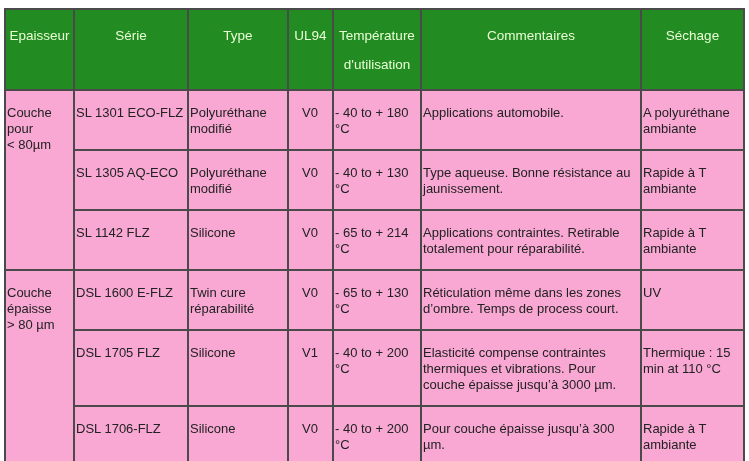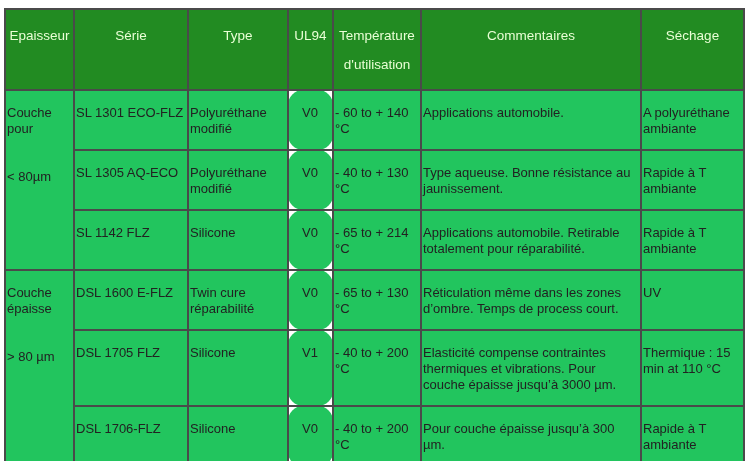--- a/index.html
+++ b/index.html
@@ -2,25 +2,25 @@
 <html><head>
 <meta charset="utf-8">
 <style>
   html, body { margin:0; padding:0; background:#ffffff; }
   body { width:749px; height:461px; position:relative; overflow:hidden;
          font-family:"Liberation Sans", "DejaVu Sans", sans-serif; font-size:13px; color:#222; }
   table { position:absolute; left:4px; top:8px; border-collapse:collapse; table-layout:fixed; width:739px; }
   th, td { border:2px solid #4a4a4a; padding:0; }
   th { background:#228b22; color:#eaffd6; font-weight:normal; font-size:13.5px; vertical-align:top;
        height:68px; padding-top:11px; line-height:29px; }
-  td { vertical-align:top; text-align:left; line-height:16px; padding:14px 1px 0 1px; background:#22c55e; }
-  td.ul { text-align:right; padding-right:14px;border-radius:15px; }
+  td { vertical-align:top; text-align:left; line-height:16px; padding:14px 1px 0 1px; background:#f9a8d4; }
+  td.ul { text-align:right; padding-right:14px; }
   td.ep { padding-top:14px; }
   .ep p { margin:0; }
-  .ep p.sub { margin-top:32px; }
+  .ep p.sub { margin-top:0; }
   tr.r1 td, tr.r2 td, tr.r3 td, tr.r4 td { height:44px; }
   tr.r5 td { height:60px; }
   tr.r6 td { height:45px; }
 </style>
 </head>
 <body>
 
 <table>
   <colgroup>
     <col style="width:69px">
@@ -44,38 +44,38 @@
   </thead>
   <tbody>
     <tr class="r1">
       <td class="ep" rowspan="3">
         <p><span>Couche</span><br><span>pour</span></p>
         <p class="sub">&lt; 80µm</p>
       </td>
       <td>SL 1301 ECO-FLZ</td>
       <td>Polyuréthane modifié</td>
       <td class="ul">V0</td>
-      <td>- 60 to + 140 °C</td>
+      <td>- 40 to + 180 °C</td>
       <td>Applications automobile.</td>
       <td>A polyuréthane ambiante</td>
     </tr>
     <tr class="r2">
       <td>SL 1305 AQ-ECO</td>
       <td>Polyuréthane modifié</td>
       <td class="ul">V0</td>
       <td>- 40 to + 130 °C</td>
       <td>Type aqueuse. Bonne résistance au jaunissement.</td>
       <td>Rapide à T ambiante</td>
     </tr>
     <tr class="r3">
       <td>SL 1142 FLZ</td>
       <td>Silicone</td>
       <td class="ul">V0</td>
       <td>- 65 to + 214 °C</td>
-      <td>Applications automobile. Retirable totalement pour réparabilité.</td>
+      <td>Applications contraintes. Retirable totalement pour réparabilité.</td>
       <td>Rapide à T ambiante</td>
     </tr>
     <tr class="r4">
       <td class="ep" rowspan="3">
         <p><span>Couche</span><br><span>épaisse</span></p>
         <p class="sub">&gt; 80 µm</p>
       </td>
       <td>DSL 1600 E-FLZ</td>
       <td>Twin cure réparabilité</td>
       <td class="ul">V0</td>

